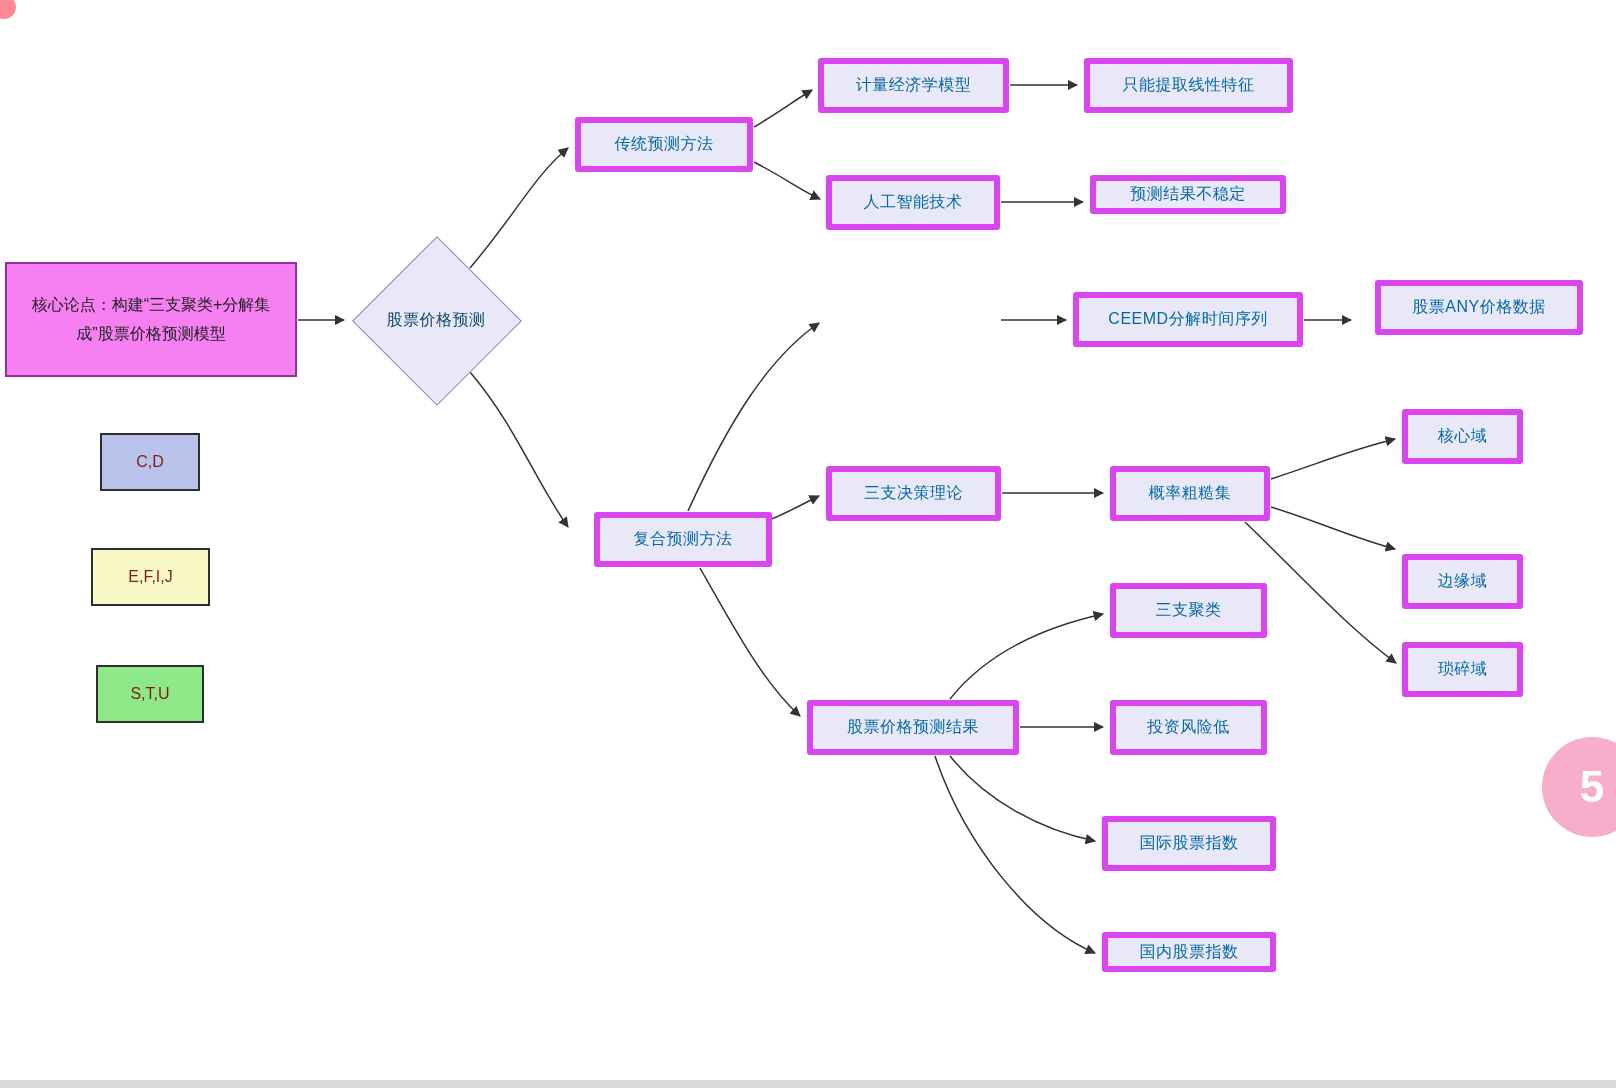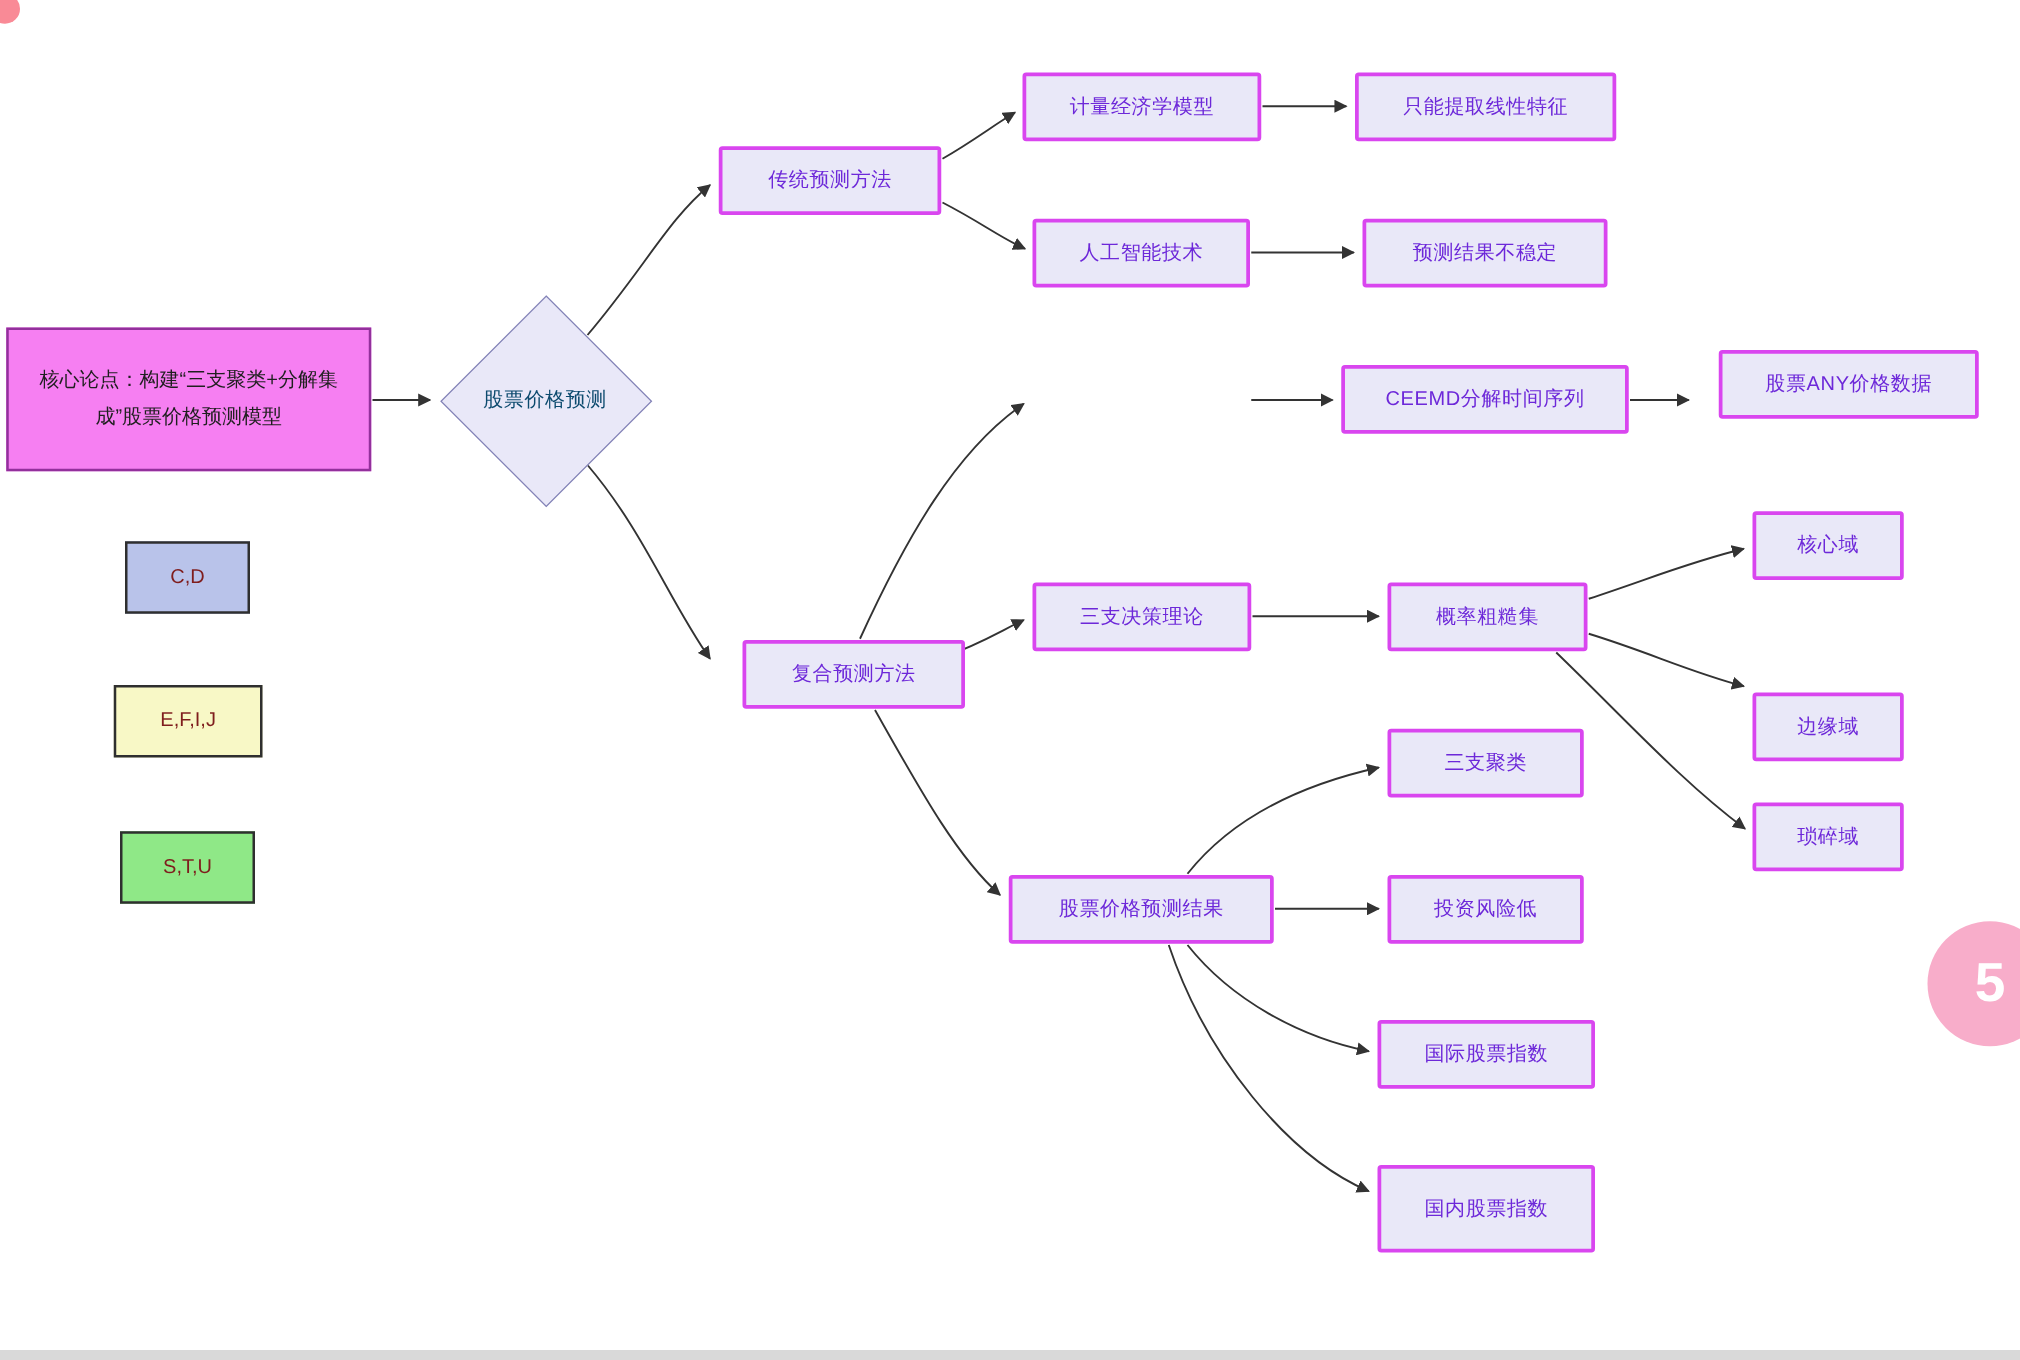--- a/index.html
+++ b/index.html
@@ -22,27 +22,27 @@
     position: absolute;
     left: 0; top: 0;
     width: 1616px;
     height: 1088px;
     pointer-events: none;
   }
   .node {
     position: absolute;
     box-sizing: border-box;
     background: #e9e8f8;
-    border: 3px solid #d946ef;
+    border: 6px solid #d946ef;
     border-radius: 3px;
     display: flex;
     align-items: center;
     justify-content: center;
     font-size: 16px;
-    color: #6d28d9;
+    color: #0369a1;
     text-align: center;
     letter-spacing: 0.5px;
   }
   .thesis {
     position: absolute;
     left: 5px; top: 262px;
     width: 292px; height: 115px;
     box-sizing: border-box;
     background: #f67ff2;
     border: 2px solid #93309c;
@@ -172,21 +172,21 @@
   </div>
 
   <div class="node" style="left:1084px; top:58px; width:209px; height:55px;">
     <span>只能提取线性特征</span>
   </div>
 
   <div class="node" style="left:826px; top:175px; width:174px; height:55px;">
     <span>人工智能技术</span>
   </div>
 
-  <div class="node" style="left:1090px; top:175px; width:196px; height:55px;">
+  <div class="node" style="left:1090px; top:175px; width:196px; height:39px;">
     <span>预测结果不稳定</span>
   </div>
 
   <div class="node" style="left:575px; top:512px; width:178px; height:55px;margin-left:19px;">
     <span>复合预测方法</span>
   </div>
 
 
   <div class="node" style="left:1073px; top:292px; width:230px; height:55px;">
     <span>CEEMD分解时间序列</span>
@@ -225,21 +225,21 @@
   </div>
 
   <div class="node" style="left:1110px; top:700px; width:157px; height:55px;">
     <span>投资风险低</span>
   </div>
 
   <div class="node" style="left:1102px; top:816px; width:174px; height:55px;">
     <span>国际股票指数</span>
   </div>
 
-  <div class="node" style="left:1102px; top:932px; width:174px; height:70px;">
+  <div class="node" style="left:1102px; top:932px; width:174px; height:40px;">
     <span>国内股票指数</span>
   </div>
 
   <div class="legend-chip legend-blue">
     <span>C,D</span>
   </div>
   <div class="legend-chip legend-yellow">
     <span>E,F,I,J</span>
   </div>
   <div class="legend-chip legend-green">

